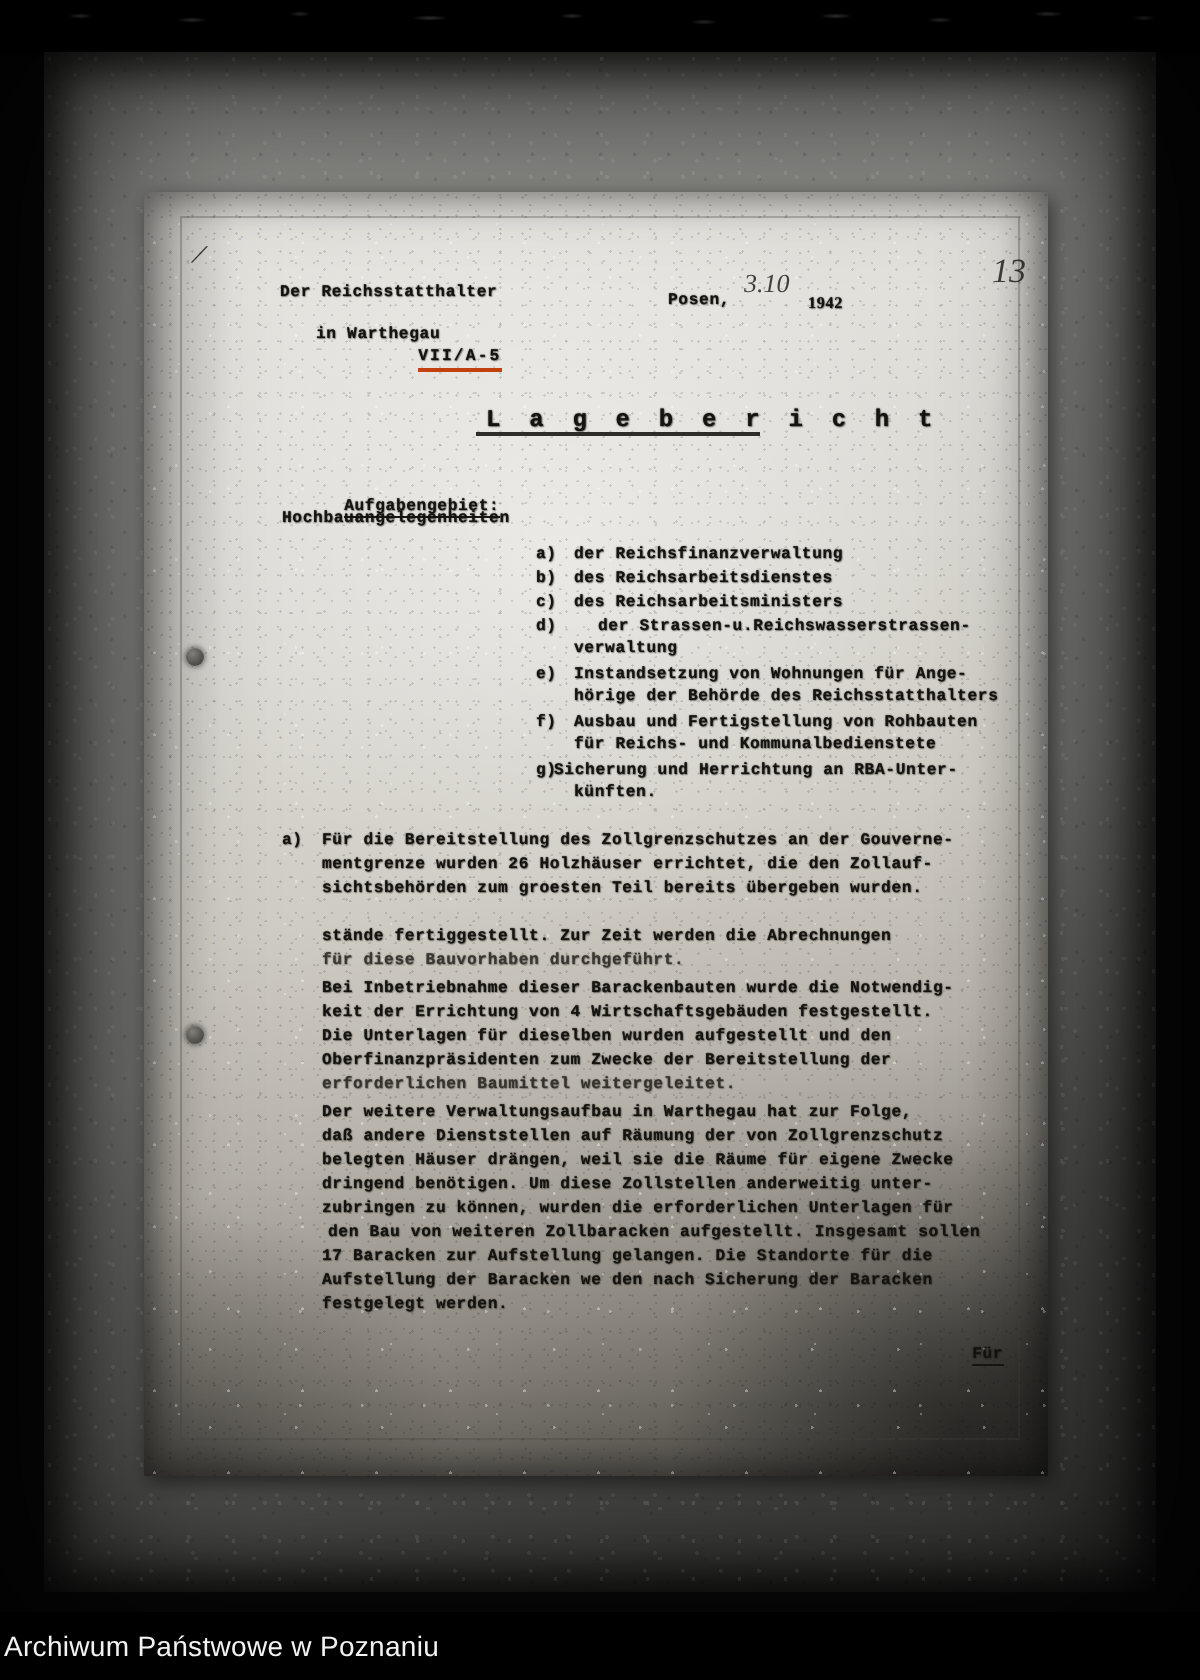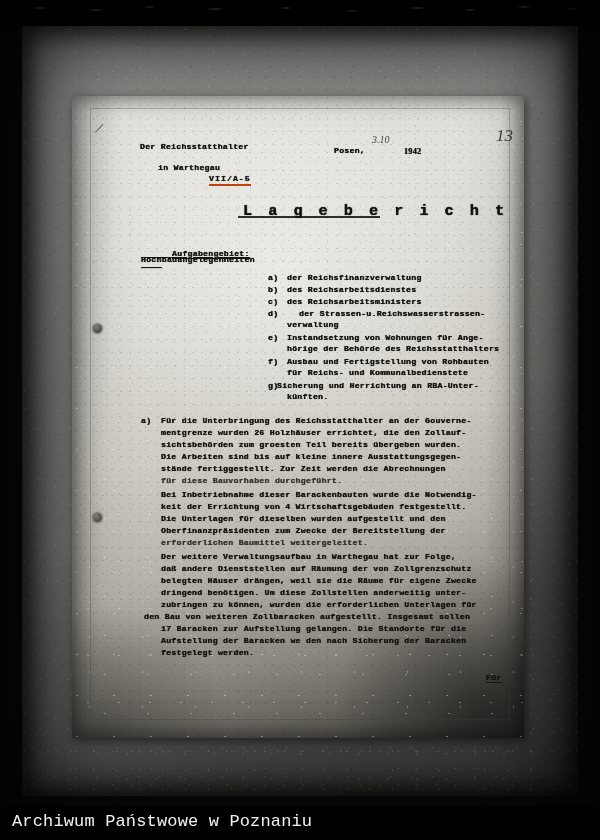--- a/index.html
+++ b/index.html
@@ -84,35 +84,35 @@
       color:#15130f;}
   .typed *{font-family:inherit;}
   .t{position:absolute;white-space:pre;font-size:8.1px;line-height:10.6px;
      font-weight:700;letter-spacing:.32px;
      text-shadow:0 0 .7px rgba(20,18,14,.85), .4px .3px .6px rgba(40,38,32,.45);}
   .faded{opacity:.80;}
 
   .letterhead{text-align:center;font-weight:700;}
   .ref{display:inline-block;border-bottom:2px solid #c2410c;padding-bottom:0px;letter-spacing:1.1px;}
 
-  .title{position:absolute;left:243px;top:203px;font-size:15px;font-weight:700;
+  .title{position:absolute;left:243px;top:203px;font-size:12px;font-weight:700;
      letter-spacing:3.6px;white-space:pre;
      text-shadow:0 0 .8px rgba(15,13,10,.9), .5px .4px .7px rgba(40,38,32,.5);}
   .title-rule{position:absolute;left:238px;top:216px;width:142px;height:2.4px;
      background:#15130f;opacity:.88;}
 
   .uline{border-bottom:1.4px solid #18160f;padding-bottom:.5px;}
 
   .hand{position:absolute;color:#1d1b17;font-family:"Liberation Serif",serif;
      font-style:italic;opacity:.82;}
 
   
   .caption-bar{position:absolute;left:0;bottom:0;width:600px;height:34px;background:#000;}
-  .caption-txt{position:absolute;left:12px;bottom:9px;color:#f2f2f2;font-size:17px;
-     font-family:Liberation Mono, monospace;letter-spacing:.15px;}
+  .caption-txt{position:absolute;left:2px;bottom:9px;color:#f2f2f2;font-size:14px;
+     font-family:Liberation Sans, sans-serif;letter-spacing:.15px;}
   .vignette{position:absolute;inset:0;pointer-events:none;
      box-shadow:0 0 90px 34px rgba(0,0,0,.85) inset;}
 </style>
 </head>
 <body>
 
 <div id="scan">
 
   <div class="film-border"></div>
   <div class="film-speckle"></div>
@@ -133,31 +133,31 @@
 
   <div class="typed">
 
     <div class="t letterhead" style="left:140px;top:142px;">Der Reichsstatthalter</div>
     <div class="t letterhead" style="left:158px;top:152px;margin-top:11px;">in Warthegau</div>
     <div class="t" style="left:178px;top:163px;">
       <span class="ref">VII/A-5</span>
     </div>
 
     <div class="t" style="left:334px;top:146px;">Posen,</div>
-    <div class="hand" style="left:372px;top:134px;font-size:10px;">3.10</div>
+    <div class="hand" style="left:372px;top:134px;font-size:13px;">3.10</div>
     <div class="t" style="left:404px;top:147px;font-family:Liberation Serif, serif;">1942</div>
 
     <div class="hand" style="left:496px;top:126px;font-size:17px;">13</div>
 
     <div class="hand" style="left:97px;top:120px;font-size:15px;transform:rotate(16deg);">/</div>
 
     <div class="title">L a g e b e r i c h t</div>
     <div class="title-rule"></div>
 
-    <div class="t" style="left:141px;top:238px;text-decoration:underline;">
+    <div class="t" style="left:141px;top:238px;">
       <span class="uline">Aufgabengebiet:</span>
     </div>
     <div class="t" style="left:141px;top:255px;">Hochbauangelegenheiten</div>
 
     <div class="t" style="left:268px;top:273px;">a)</div>
     <div class="t" style="left:287px;top:273px;">der Reichsfinanzverwaltung</div>
 
     <div class="t" style="left:268px;top:285px;">b)</div>
     <div class="t" style="left:287px;top:285px;">des Reichsarbeitsdienstes</div>
 
@@ -175,37 +175,36 @@
     <div class="t" style="left:268px;top:357px;">f)</div>
     <div class="t" style="left:287px;top:357px;">Ausbau und Fertigstellung von Rohbauten</div>
     <div class="t" style="left:287px;top:368px;">für Reichs- und Kommunalbedienstete</div>
 
     <div class="t" style="left:268px;top:381px;">g)</div>
     <div class="t" style="left:277px;top:381px;">Sicherung und Herrichtung an RBA-Unter-</div>
     <div class="t" style="left:287px;top:392px;">künften.</div>
 
     <div class="t" style="left:141px;top:416px;">a)</div>
 
-    <div class="t" style="left:161px;top:416px;">Für die Unterbringung des Reichsstatthalter an der Gouverne-</div>
+    <div class="t" style="left:161px;top:416px;">Für die Bereitstellung des Zollgrenzschutzes an der Gouverne-</div>
     <div class="t" style="left:161px;top:428px;">mentgrenze wurden 26 Holzhäuser errichtet, die den Zollauf-</div>
     <div class="t" style="left:161px;top:440px;">sichtsbehörden zum groesten Teil bereits übergeben wurden.</div>
-    <div class="t" style="left:161px;top:452px;">Die Arbeiten sind bis auf kleine innere Ausstattungsgegen-</div>
     <div class="t" style="left:161px;top:464px;">stände fertiggestellt. Zur Zeit werden die Abrechnungen</div>
     <div class="t faded" style="left:161px;top:476px;">für diese Bauvorhaben durchgeführt.</div>
     <div class="t" style="left:161px;top:490px;">Bei Inbetriebnahme dieser Barackenbauten wurde die Notwendig-</div>
     <div class="t" style="left:161px;top:502px;">keit der Errichtung von 4 Wirtschaftsgebäuden festgestellt.</div>
     <div class="t" style="left:161px;top:514px;">Die Unterlagen für dieselben wurden aufgestellt und den</div>
     <div class="t" style="left:161px;top:526px;">Oberfinanzpräsidenten zum Zwecke der Bereitstellung der</div>
     <div class="t faded" style="left:161px;top:538px;">erforderlichen Baumittel weitergeleitet.</div>
     <div class="t" style="left:161px;top:552px;">Der weitere Verwaltungsaufbau in Warthegau hat zur Folge,</div>
     <div class="t" style="left:161px;top:564px;">daß andere Dienststellen auf Räumung der von Zollgrenzschutz</div>
     <div class="t" style="left:161px;top:576px;">belegten Häuser drängen, weil sie die Räume für eigene Zwecke</div>
     <div class="t" style="left:161px;top:588px;">dringend benötigen. Um diese Zollstellen anderweitig unter-</div>
     <div class="t" style="left:161px;top:600px;">zubringen zu können, wurden die erforderlichen Unterlagen für</div>
-    <div class="t" style="left:144px;top:612px;">den Bau von weiteren Zollbaracken aufgestellt. Insgesamt sollen</div>
+    <div class="t" style="left:164px;top:612px;">den Bau von weiteren Zollbaracken aufgestellt. Insgesamt sollen</div>
     <div class="t" style="left:161px;top:624px;">17 Baracken zur Aufstellung gelangen. Die Standorte für die</div>
     <div class="t" style="left:161px;top:636px;">Aufstellung der Baracken we den nach Sicherung der Baracken</div>
     <div class="t" style="left:161px;top:648px;text-align:right;">festgelegt werden.</div>
 
     <div class="t" style="left:455px;top:662px;">
       <span class="uline">Für</span>
     </div>
 
   </div>
 

